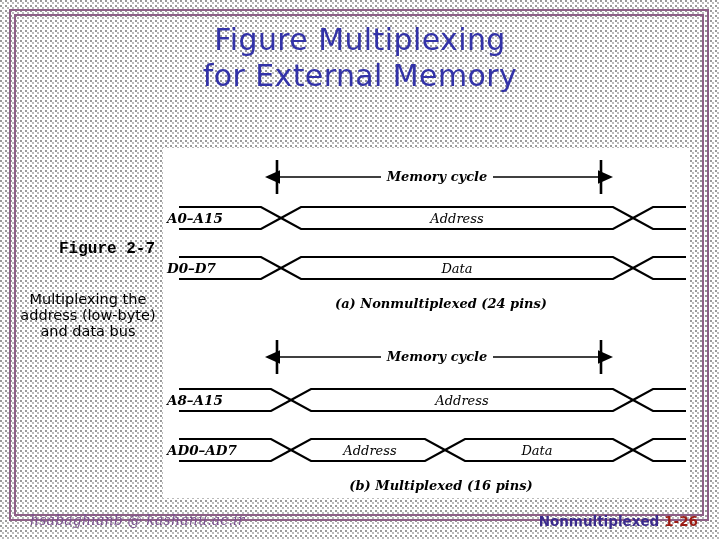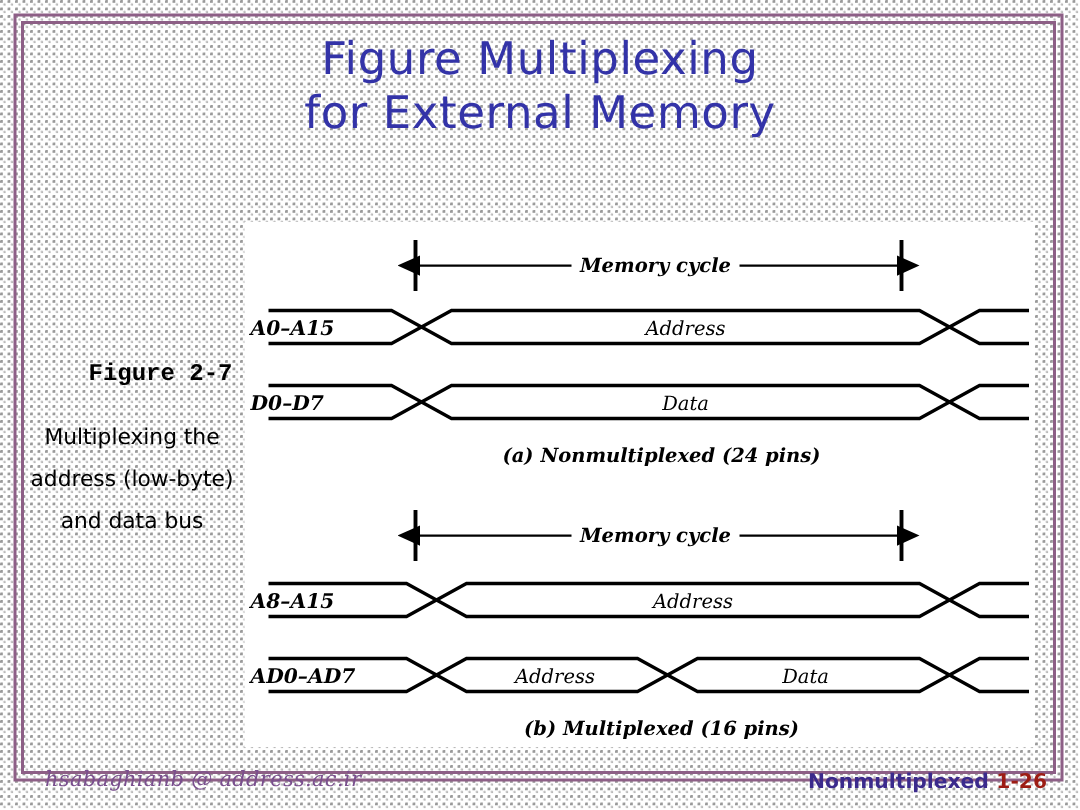--- a/index.html
+++ b/index.html
@@ -35,22 +35,22 @@
     letter-spacing:0.4px;
     white-space:pre-line;
   }
   
   .figure-label{
     position:absolute;left:20px;top:240px;width:135px;
     text-align:right;font-size:16px;font-weight:bold;color:#000000;
     font-family:Liberation Mono, monospace;
   }
   .figure-desc{
-    position:absolute;left:18px;top:278px;width:140px;
-    text-align:center;font-size:14.5px;line-height:28px;color:#000000;
+    position:absolute;left:18px;top:291px;width:140px;
+    text-align:center;font-size:14.5px;line-height:16px;color:#000000;
     font-family:"DejaVu Sans",sans-serif;
   }
   
   .panel{
     position:absolute;left:163px;top:148px;width:527px;height:350px;
     background:#ffffff;
     font-style:italic;
   }
   .panel svg{display:block;}
   
@@ -165,18 +165,18 @@
         <path d="M470,302 L490,291 L523,291"></path>
         <path d="M470,302 L490,313 L523,313"></path>
       </g>
       <text x="207" y="307" text-anchor="middle" font-family="DejaVu Serif, serif" font-size="13" fill="#000">Address</text>
       <text x="374" y="307" text-anchor="middle" font-family="DejaVu Serif, serif" font-size="13" fill="#000">Data</text>
 
       <text x="278" y="342" text-anchor="middle" font-family="DejaVu Serif, serif" font-size="13" font-weight="bold" fill="#000">(b) Multiplexed (16 pins)</text>
     </svg>
   </div>
 
-  <div class="footer-left">hsabaghianb @ address.ac.ir</div>
+  <div class="footer-left">hsabaghianb @ kashanu.ac.ir</div>
   <div class="footer-right">
     <span class="course">Nonmultiplexed</span><span class="page">1-26</span>
   </div>
 
 </div>
 
 </body></html>

